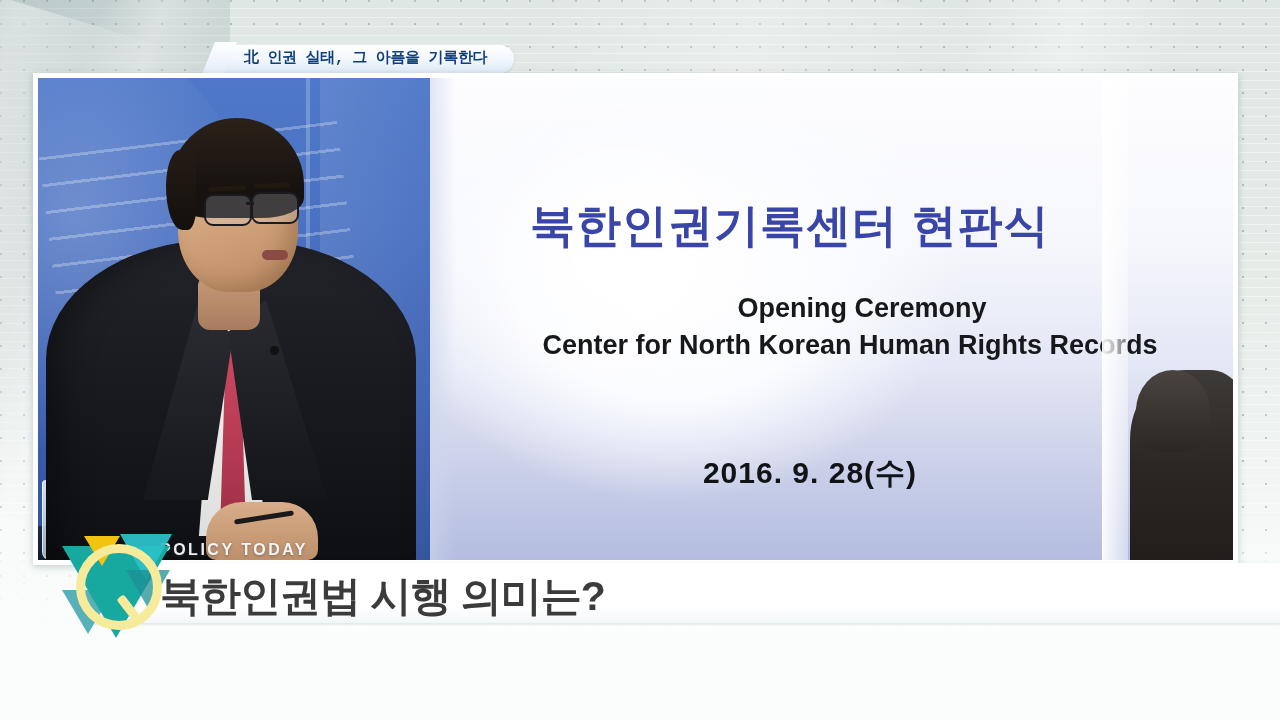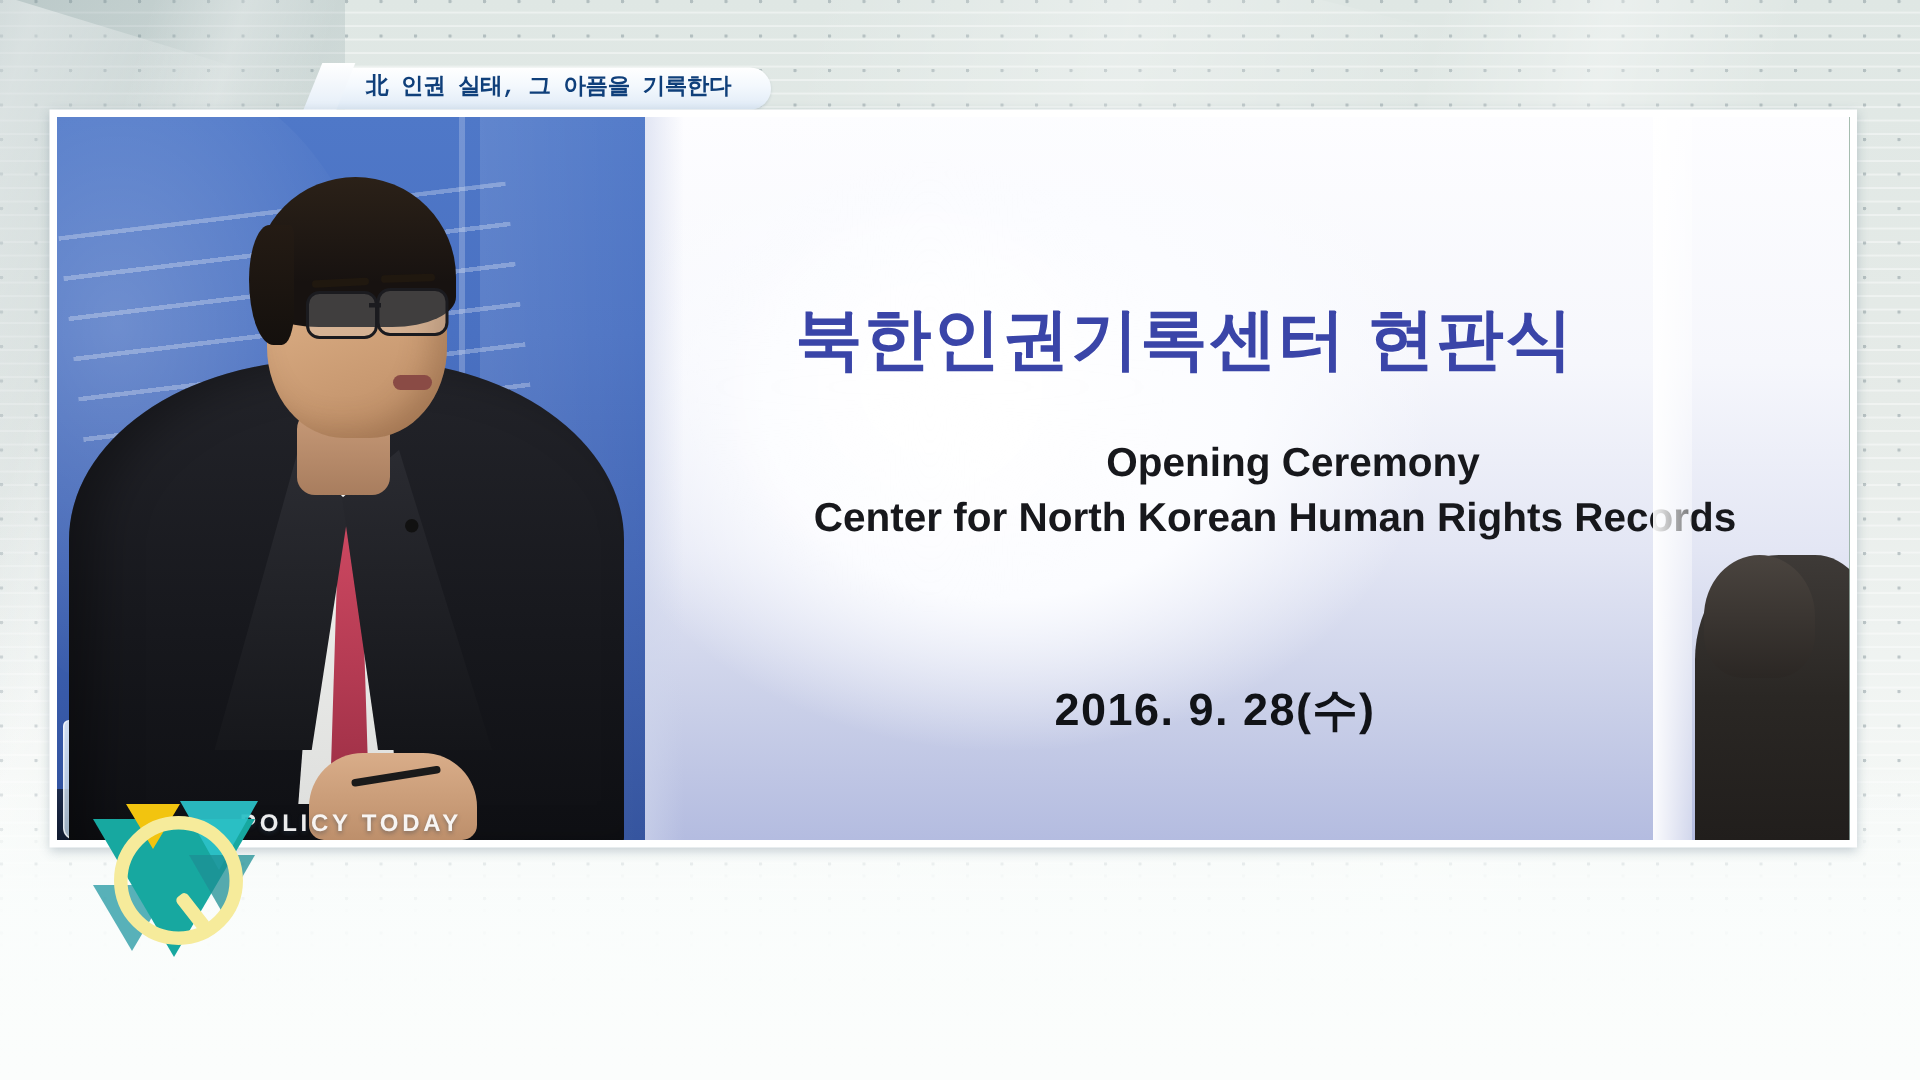--- a/index.html
+++ b/index.html
@@ -403,20 +403,24 @@
         <div class="attendee"></div>
         <div class="attendee-hair"></div>
 
       </div>
 
     </div>
   </div>
 
   <div id="policy-today">POLICY TODAY</div>
 
+  <div id="lower-third">
+    <div id="lt-bar"></div>
+    <div id="lt-title">북한인권법 시행 의미는?</div>
+  </div>
 
   <div id="q-badge">
     <div class="tri tri-d"></div>
     <div class="tri tri-a"></div>
     <div class="tri tri-b"></div>
     <div class="tri tri-e"></div>
     <div class="tri tri-c"></div>
     <div id="q-letter"></div>
     <div id="q-tail"></div>
 

